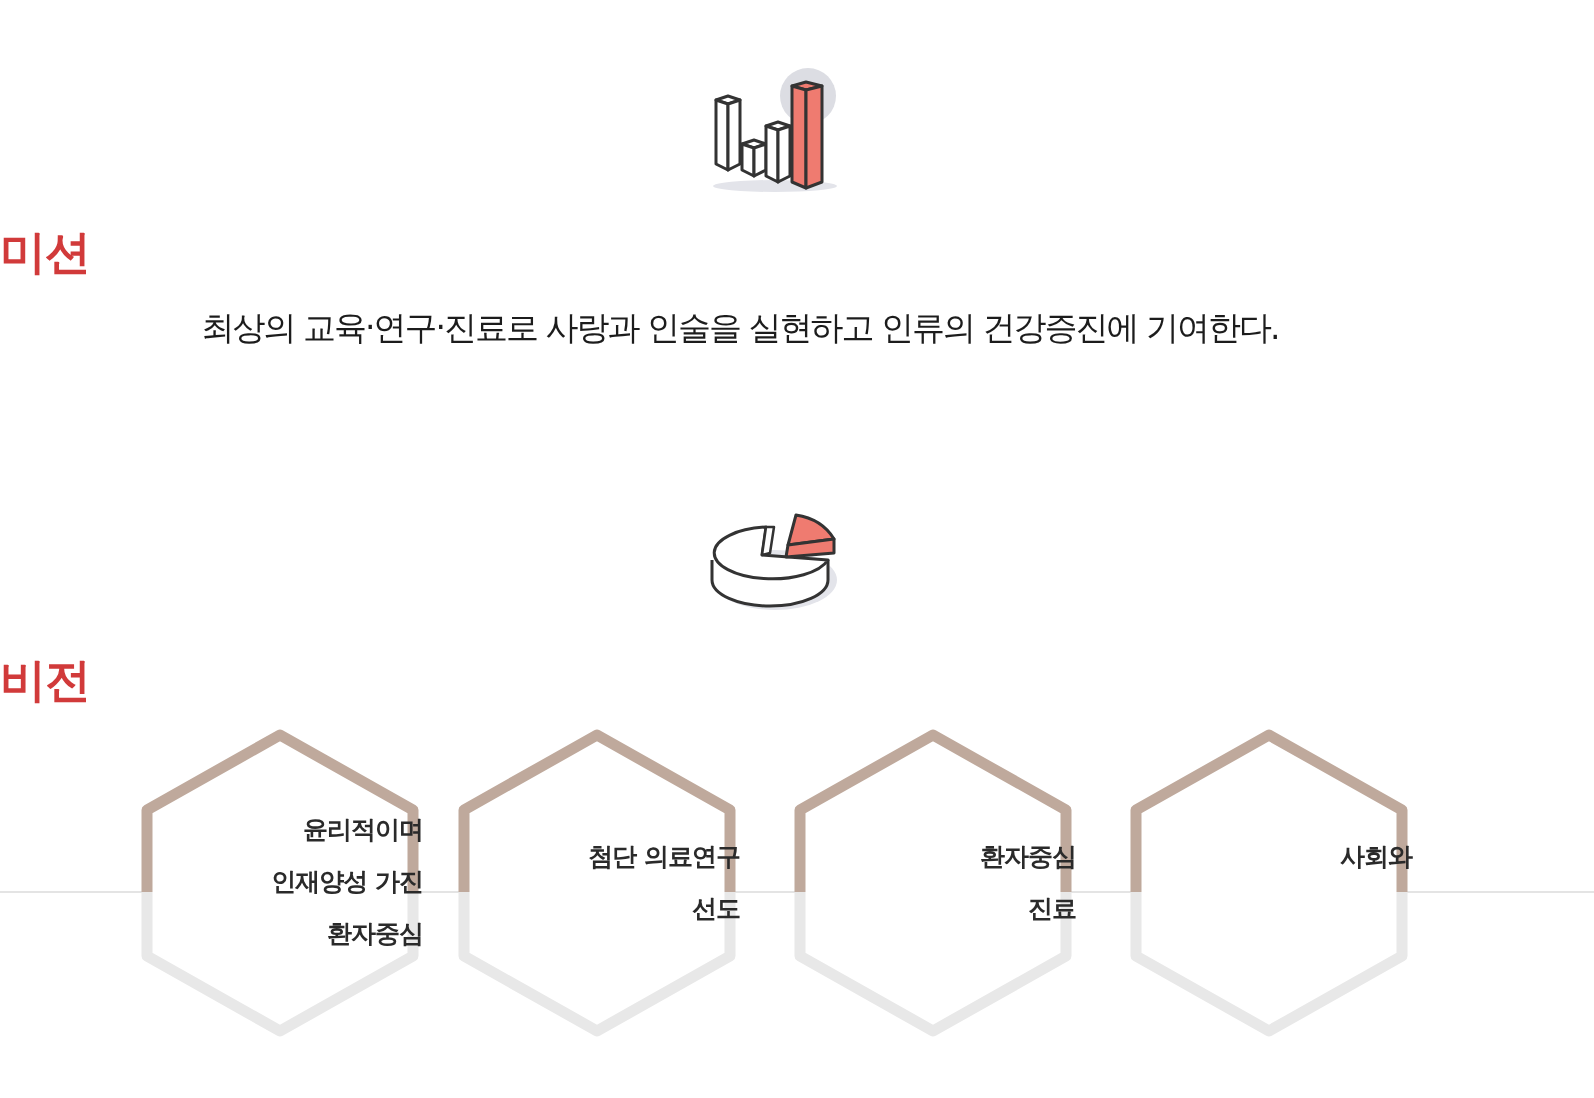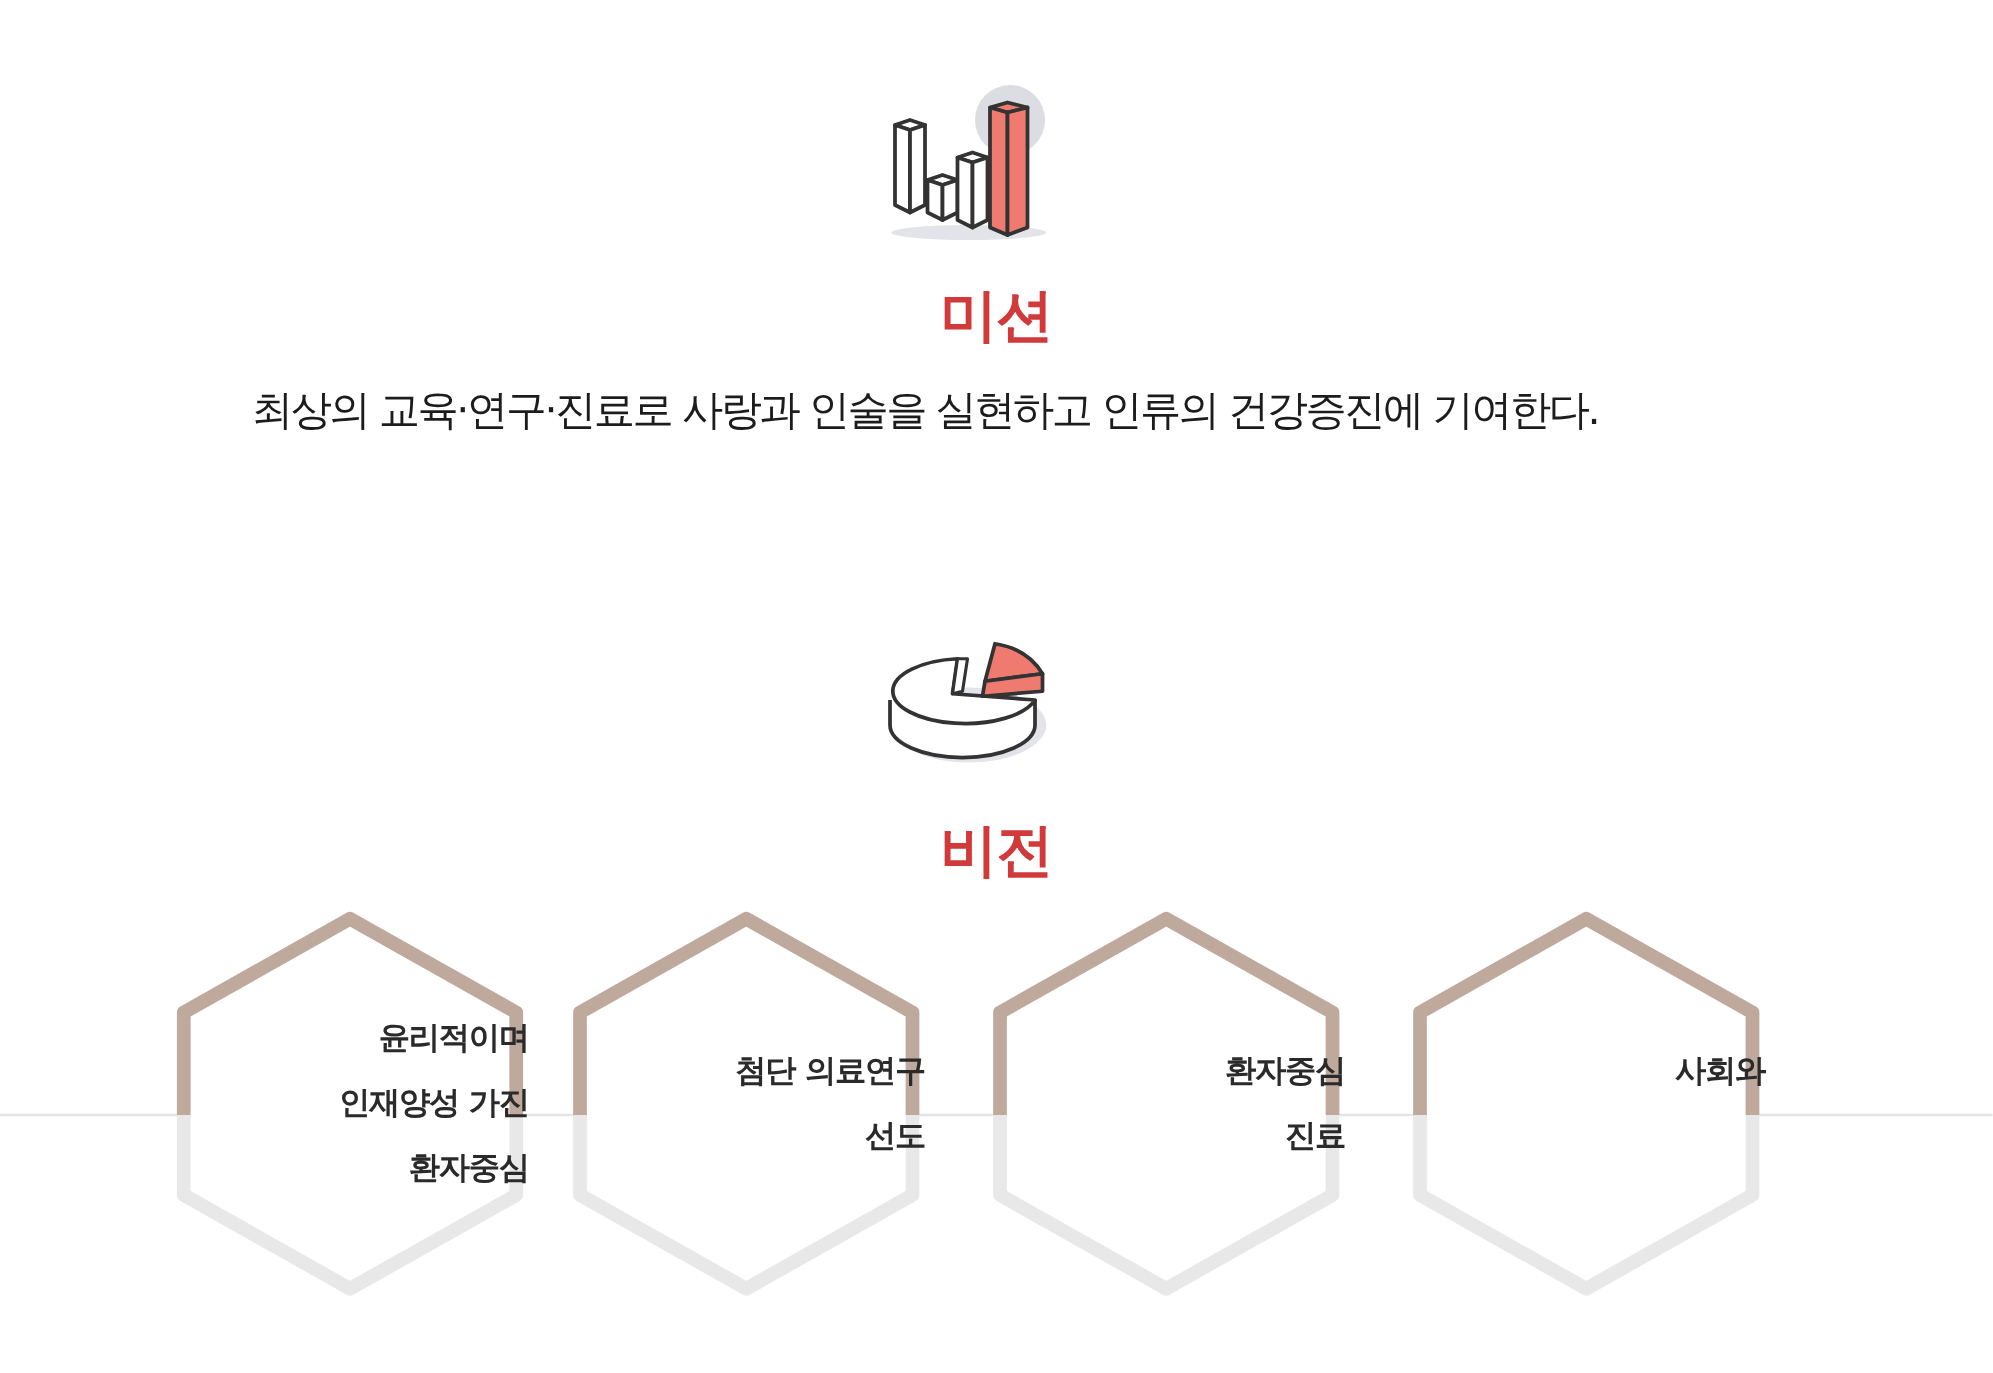--- a/index.html
+++ b/index.html
@@ -1,19 +1,19 @@
 <!DOCTYPE html>
 <html><head>
 <meta charset="utf-8">
 <style>
   html, body { margin: 0; padding: 0; background: #ffffff; }
   body { width: 1594px; height: 1098px; position: relative; overflow: hidden;
          font-family: "DejaVu Sans", "Liberation Sans", sans-serif; color: #222; }
   .icon { position: absolute; }
-  .title { position: absolute; left: 0; width: 1594px; text-align: center;
+  .title { position: absolute; left: 0; width: 1594px; 
            font-size: 46px; font-weight: bold; letter-spacing: -1px; }
   .mission-text { position: absolute; left: 0; width: 1480px; top: 306px; text-align: center;
                   font-size: 33px; letter-spacing: -2px; color: #1c1c1c; }
   .hline { position: absolute; left: 0; top: 891px; width: 1594px; height: 2px; background: #e4e4e4; }
   .hex { position: absolute; top: 728px; width: 286px; height: 310px; }
   .hex svg { position: absolute; left: 0; top: 0; }
   .hex-label { position: absolute; left: 0; width: 286px; text-align: right;
                font-size: 25px; font-weight: bold; line-height: 52px; color: #2a2a2a; letter-spacing: -1px; }
 </style>
 </head>

